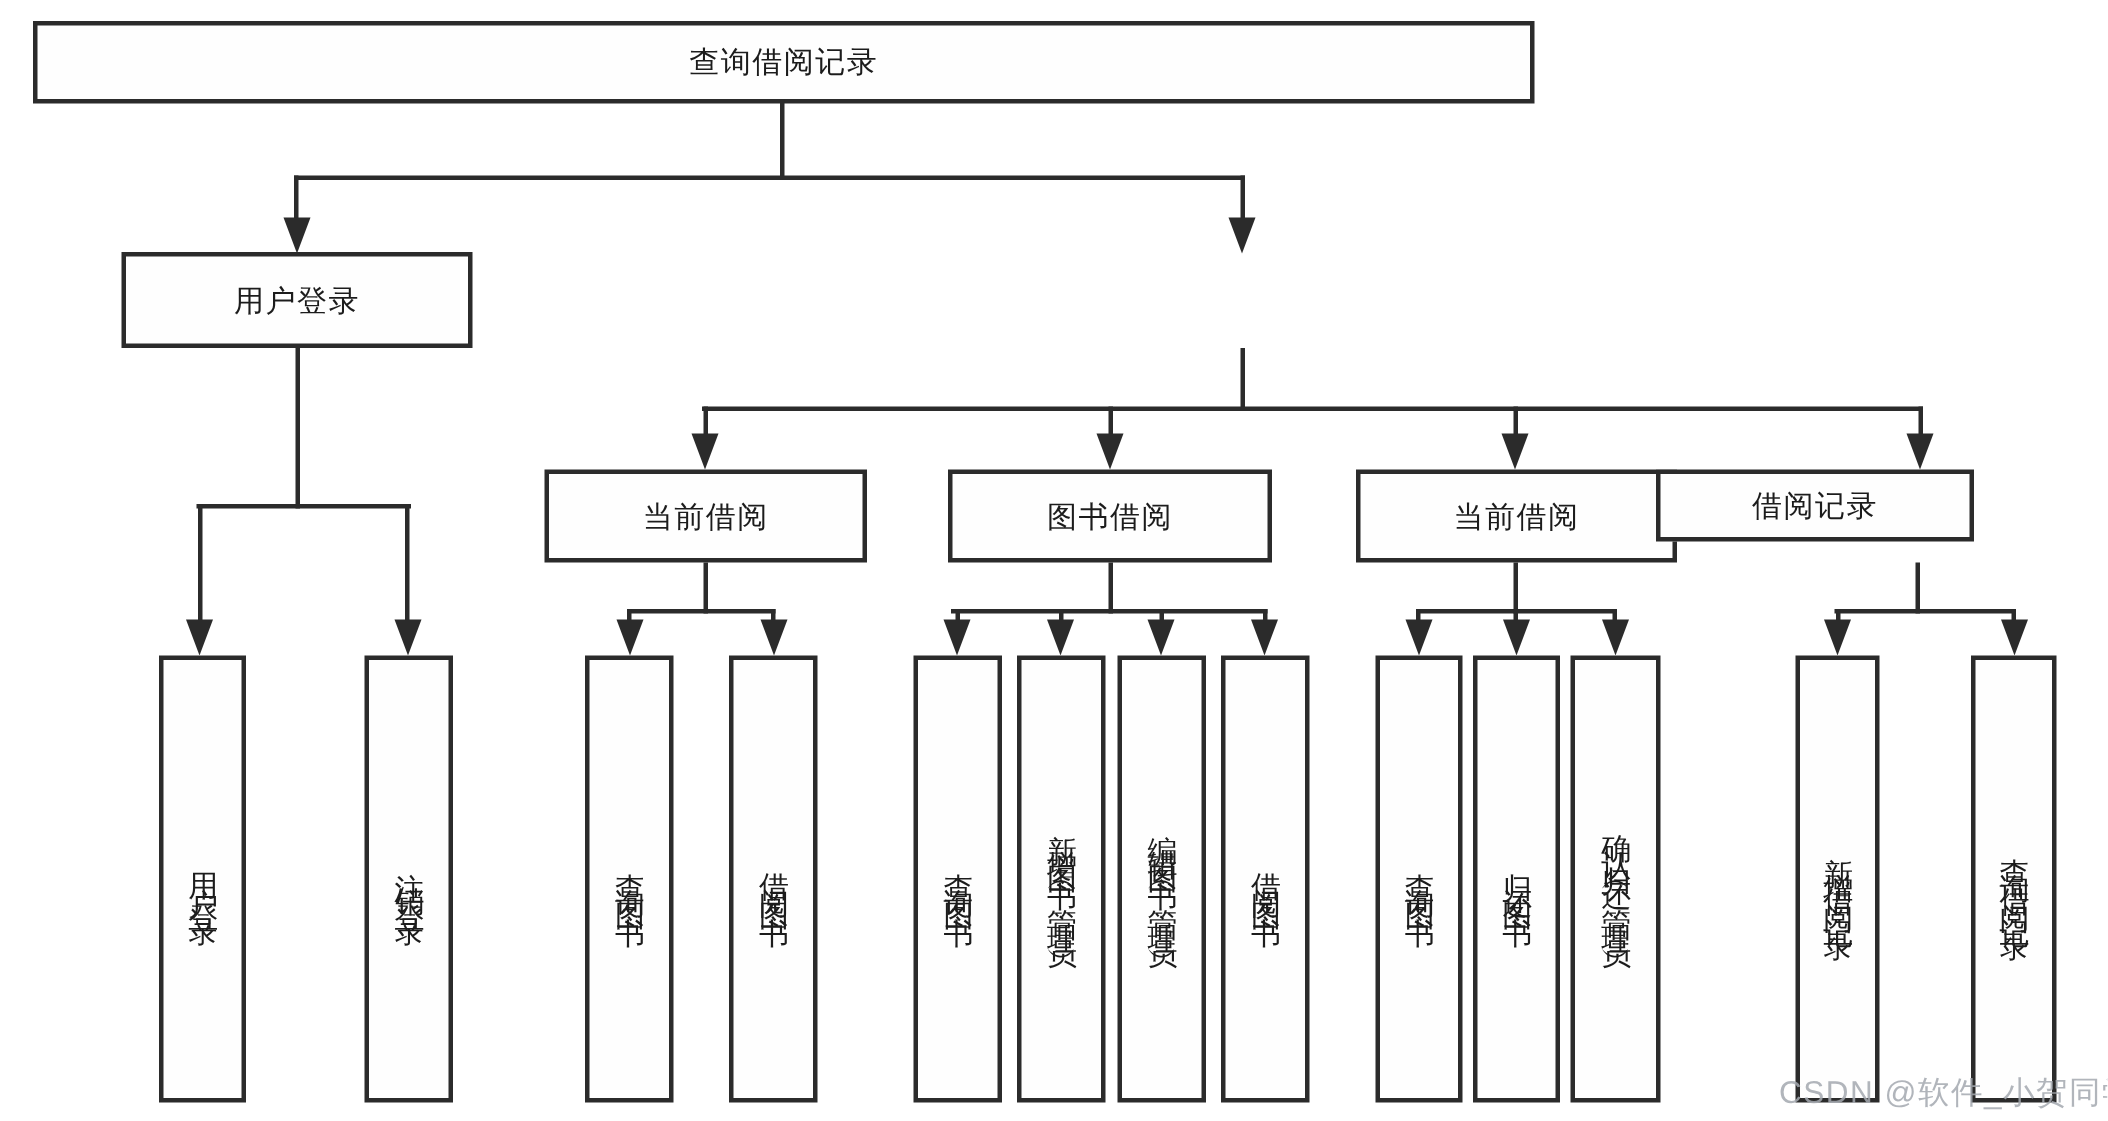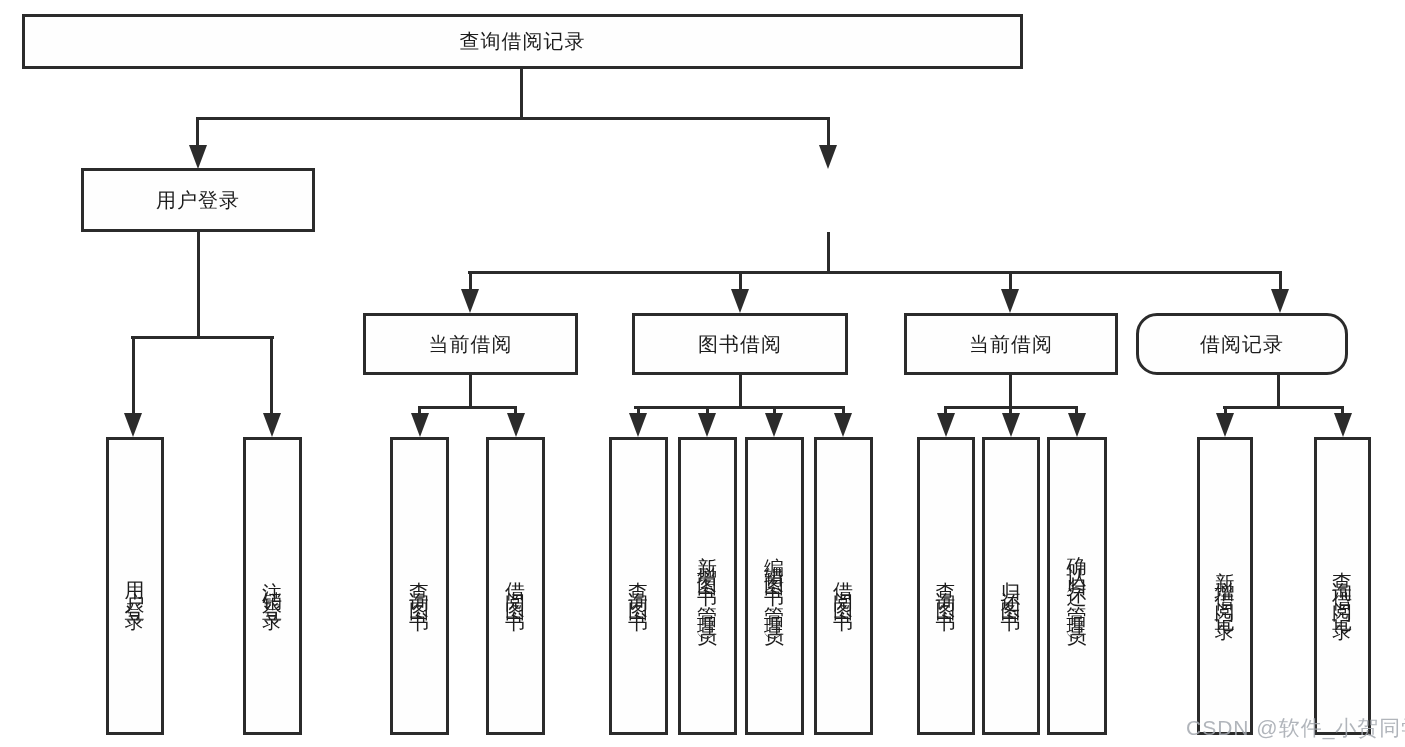--- a/index.html
+++ b/index.html
@@ -96,21 +96,21 @@
 
   <div class="box" style="left:363px; top:313px; width:215px; height:62px;">
     <span class="lbl">当前借阅</span>
   </div>
   <div class="box" style="left:632px; top:313px; width:216px; height:62px;">
     <span class="lbl">图书借阅</span>
   </div>
   <div class="box" style="left:904px; top:313px; width:214px; height:62px;">
     <span class="lbl">当前借阅</span>
   </div>
-  <div class="box" style="left:1136px; top:313px; width:212px; height:62px;border-radius:21px;">
+  <div class="box" style="left:1104px; top:313px; width:212px; height:48px;">
     <span class="lbl">借阅记录</span>
   </div>
 
   <div class="vline" style="left:469px; top:375px; height:34px;"></div>
   <div class="hline" style="left:418px; top:406px; width:99px;"></div>
   <div class="vline" style="left:418px; top:406px; height:10px;"></div>
   <div class="vline" style="left:514px; top:406px; height:10px;"></div>
   <div class="arrow" style="left:411px; top:413px;"></div>
   <div class="arrow" style="left:507px; top:413px;"></div>
 

